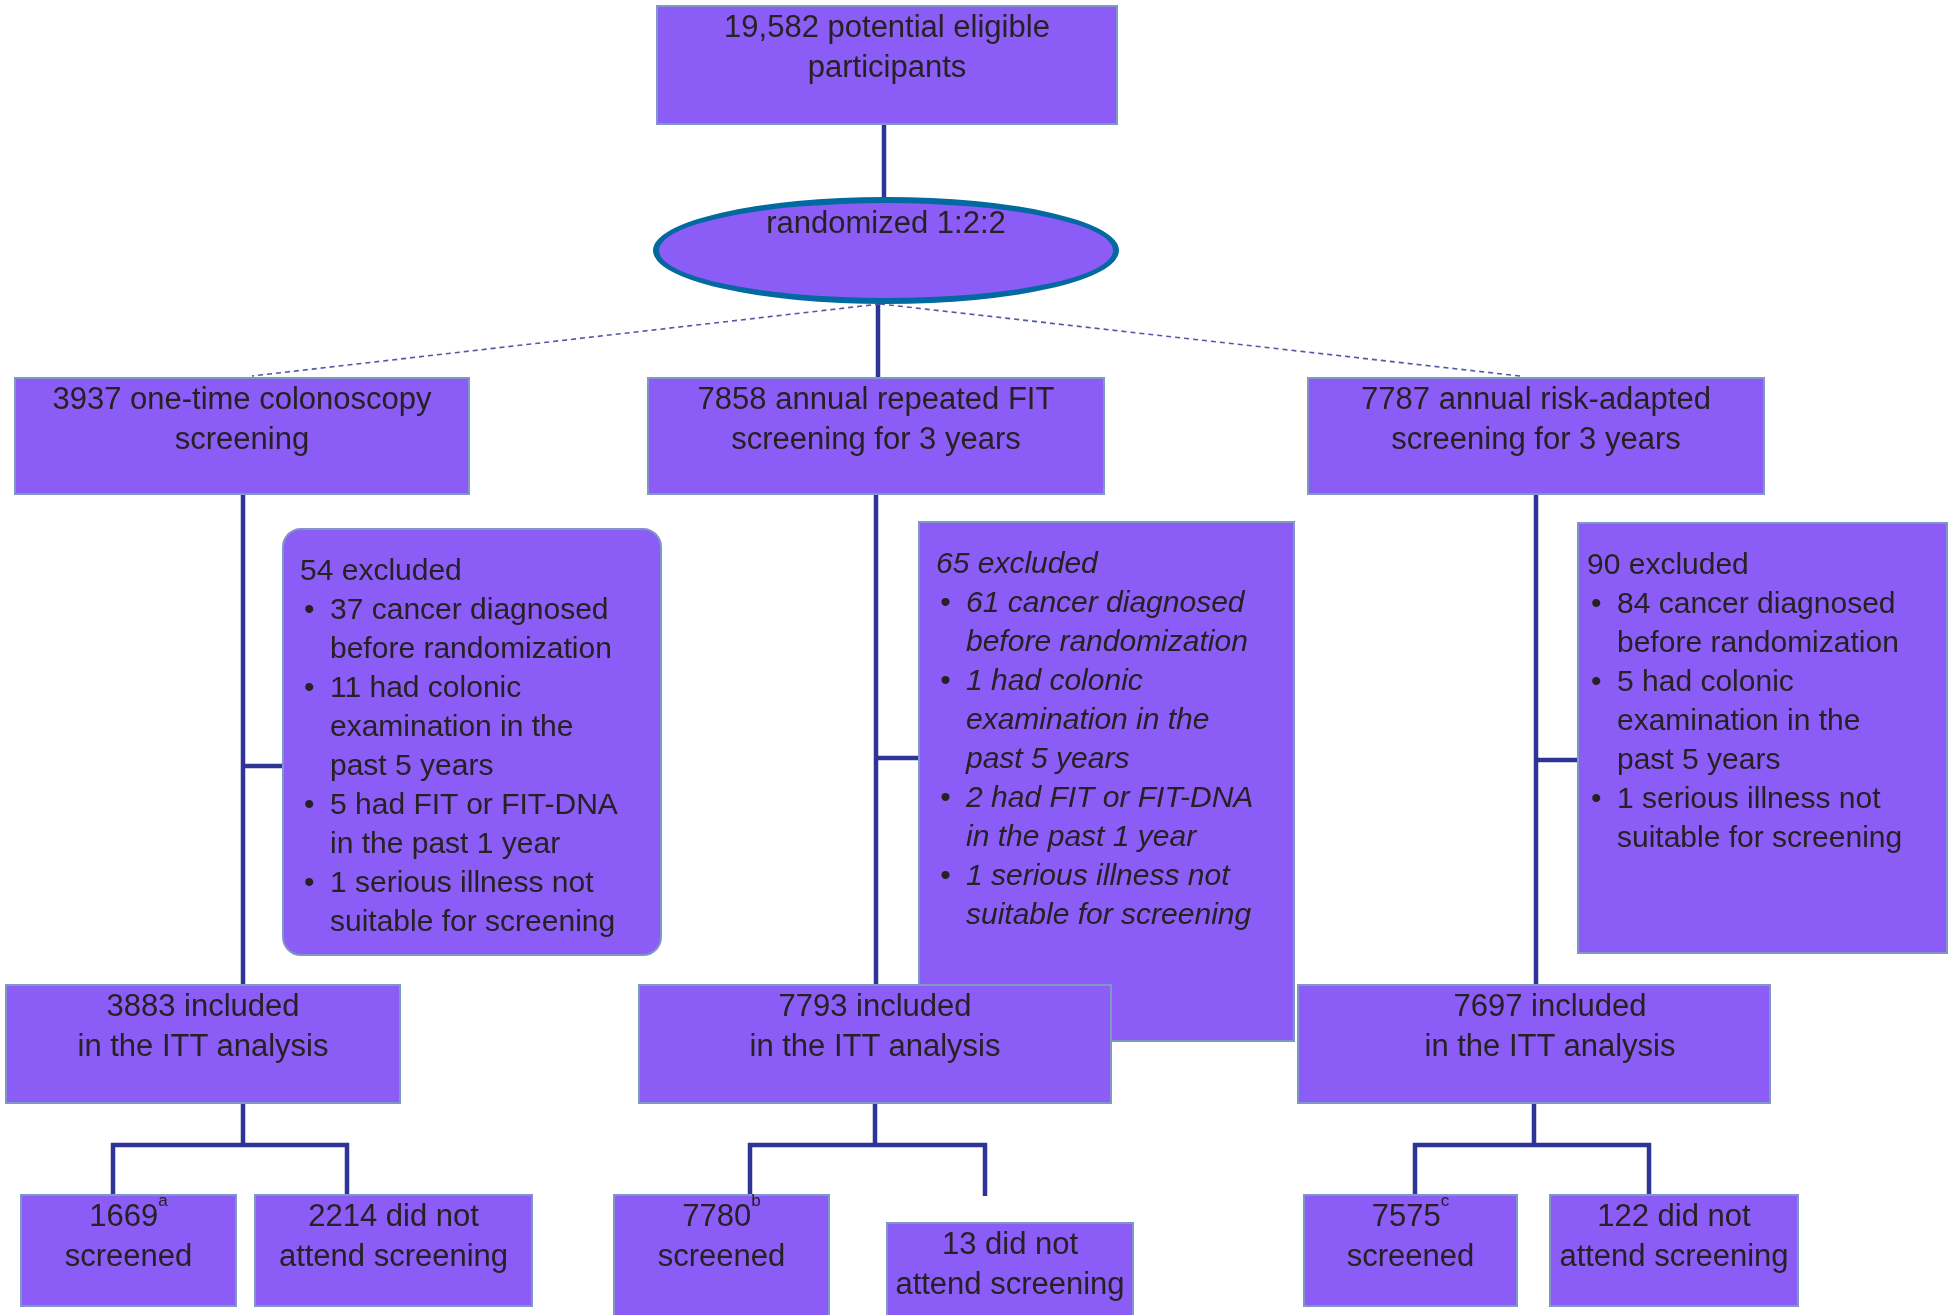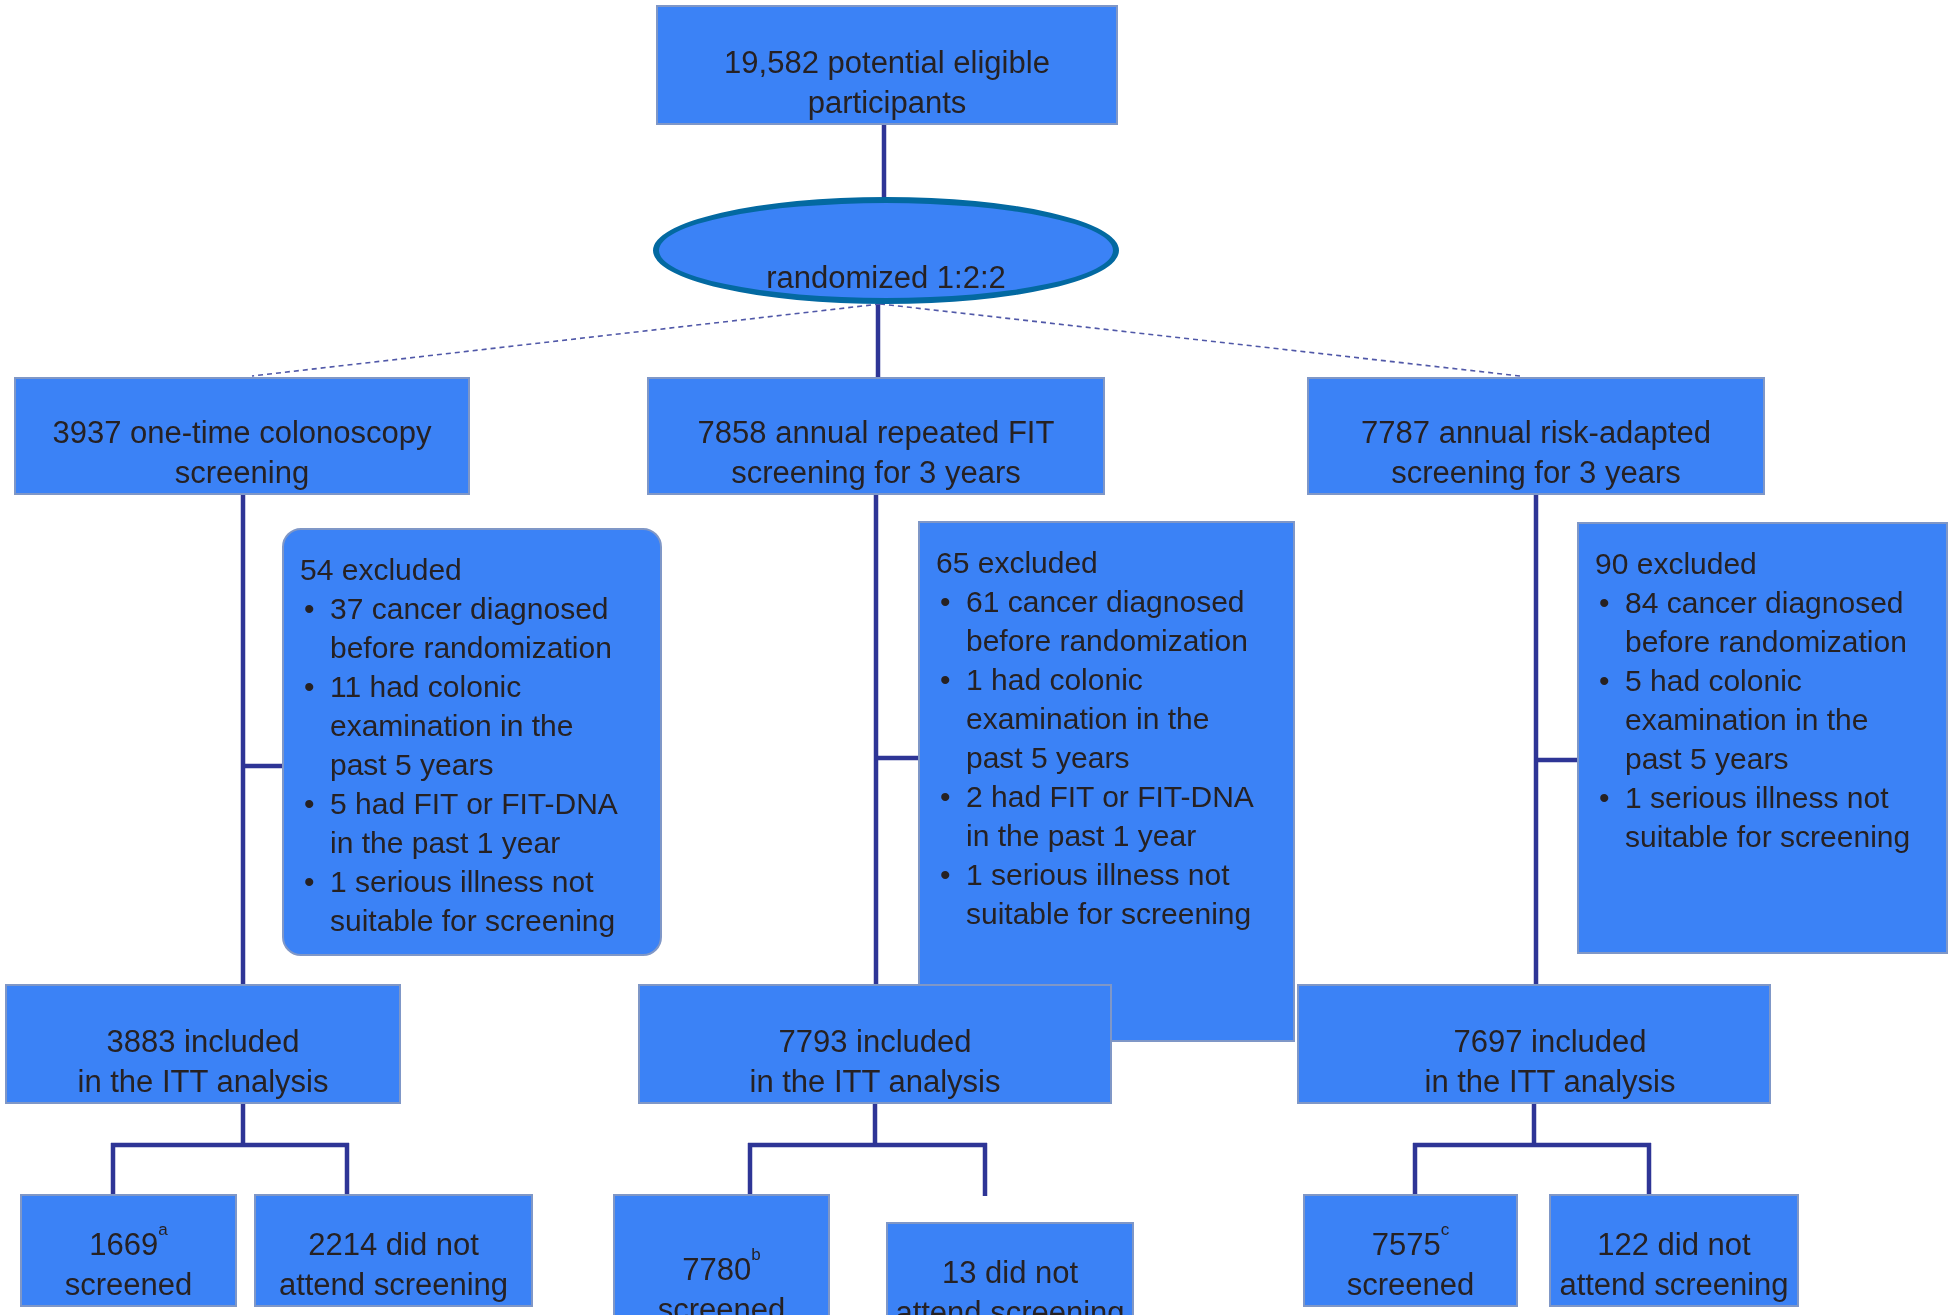--- a/index.html
+++ b/index.html
@@ -7,25 +7,25 @@
     position:relative;
     width:1960px; height:1315px;
     background:#ffffff;
     font-family:"Liberation Sans","DejaVu Sans",sans-serif;
     color:#262123;
     overflow:hidden;
   }
   #connectors { position:absolute; left:0; top:0; z-index:0; }
   .box {
     position:absolute;
-    background:#3b82f6;
+    background:#8b5cf6;
     border:2px solid #7f97c7;
     box-sizing:border-box;
     display:flex;
-    align-items:flex-end;
+    align-items:flex-start;
     justify-content:center;
     text-align:center;
     z-index:1;
   }
   .box-text {
     white-space:pre-line;
     font-size:31px;
     line-height:40px;
   }
   .ellipse {
@@ -127,35 +127,35 @@
 before randomization</li>
       <li>11 had colonic
 examination in the
 past 5 years</li>
       <li>5 had FIT or FIT-DNA
 in the past 1 year</li>
       <li>1 serious illness not
 suitable for screening</li>
     </ul>
   </div>
-  <div class="box excl" style="left:918px; top:521px; width:377px; height:521px;">
+  <div class="box excl" style="left:918px; top:521px; width:377px; height:521px;font-style:italic;">
     <div class="excl-title">65 excluded</div>
     <ul class="excl-list">
       <li>61 cancer diagnosed
 before randomization</li>
       <li>1 had colonic
 examination in the
 past 5 years</li>
       <li>2 had FIT or FIT-DNA
 in the past 1 year</li>
       <li>1 serious illness not
 suitable for screening</li>
     </ul>
   </div>
-  <div class="box excl" style="left:1577px; top:522px; width:371px; height:432px;">
+  <div class="box excl" style="left:1577px; top:522px; width:371px; height:432px;padding-left:8px;">
     <div class="excl-title">90 excluded</div>
     <ul class="excl-list">
       <li>84 cancer diagnosed
 before randomization</li>
       <li>5 had colonic
 examination in the
 past 5 years</li>
       <li>1 serious illness not
 suitable for screening</li>
     </ul>

